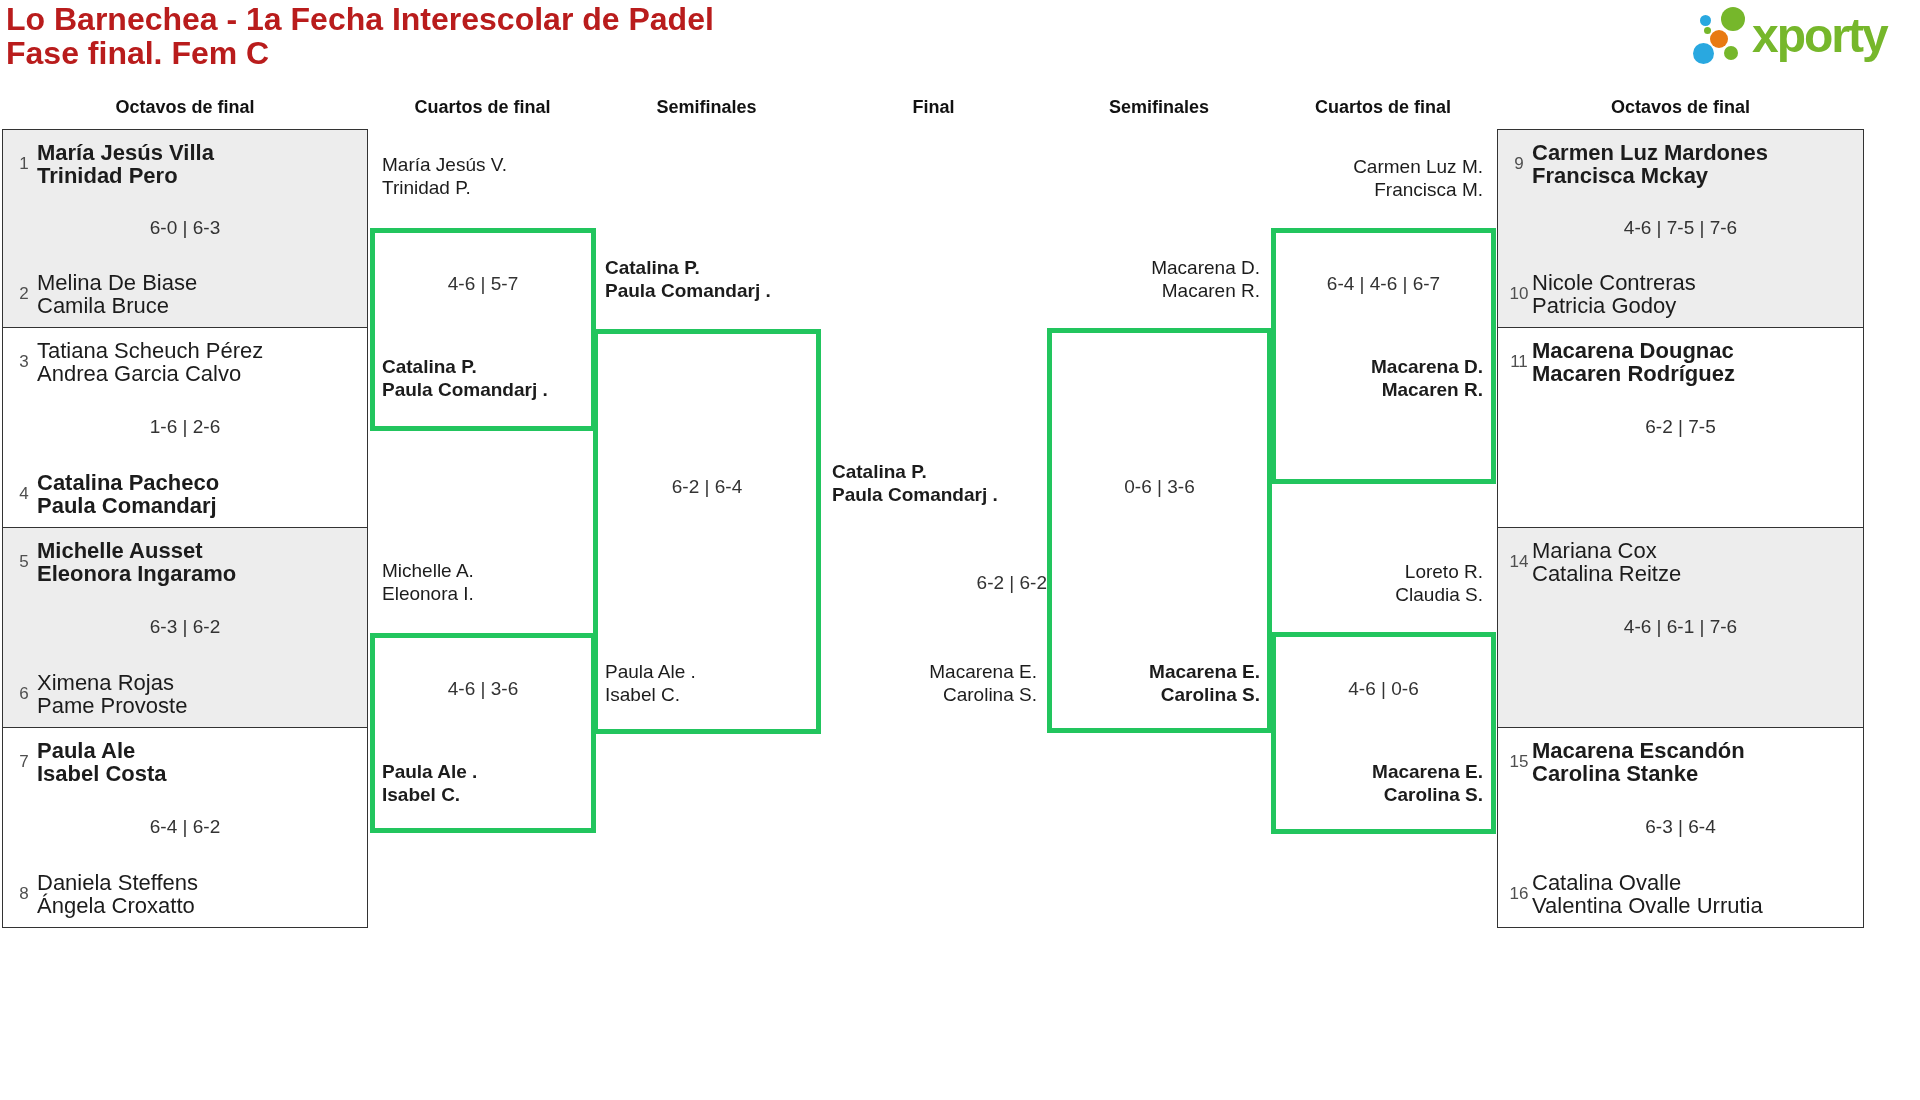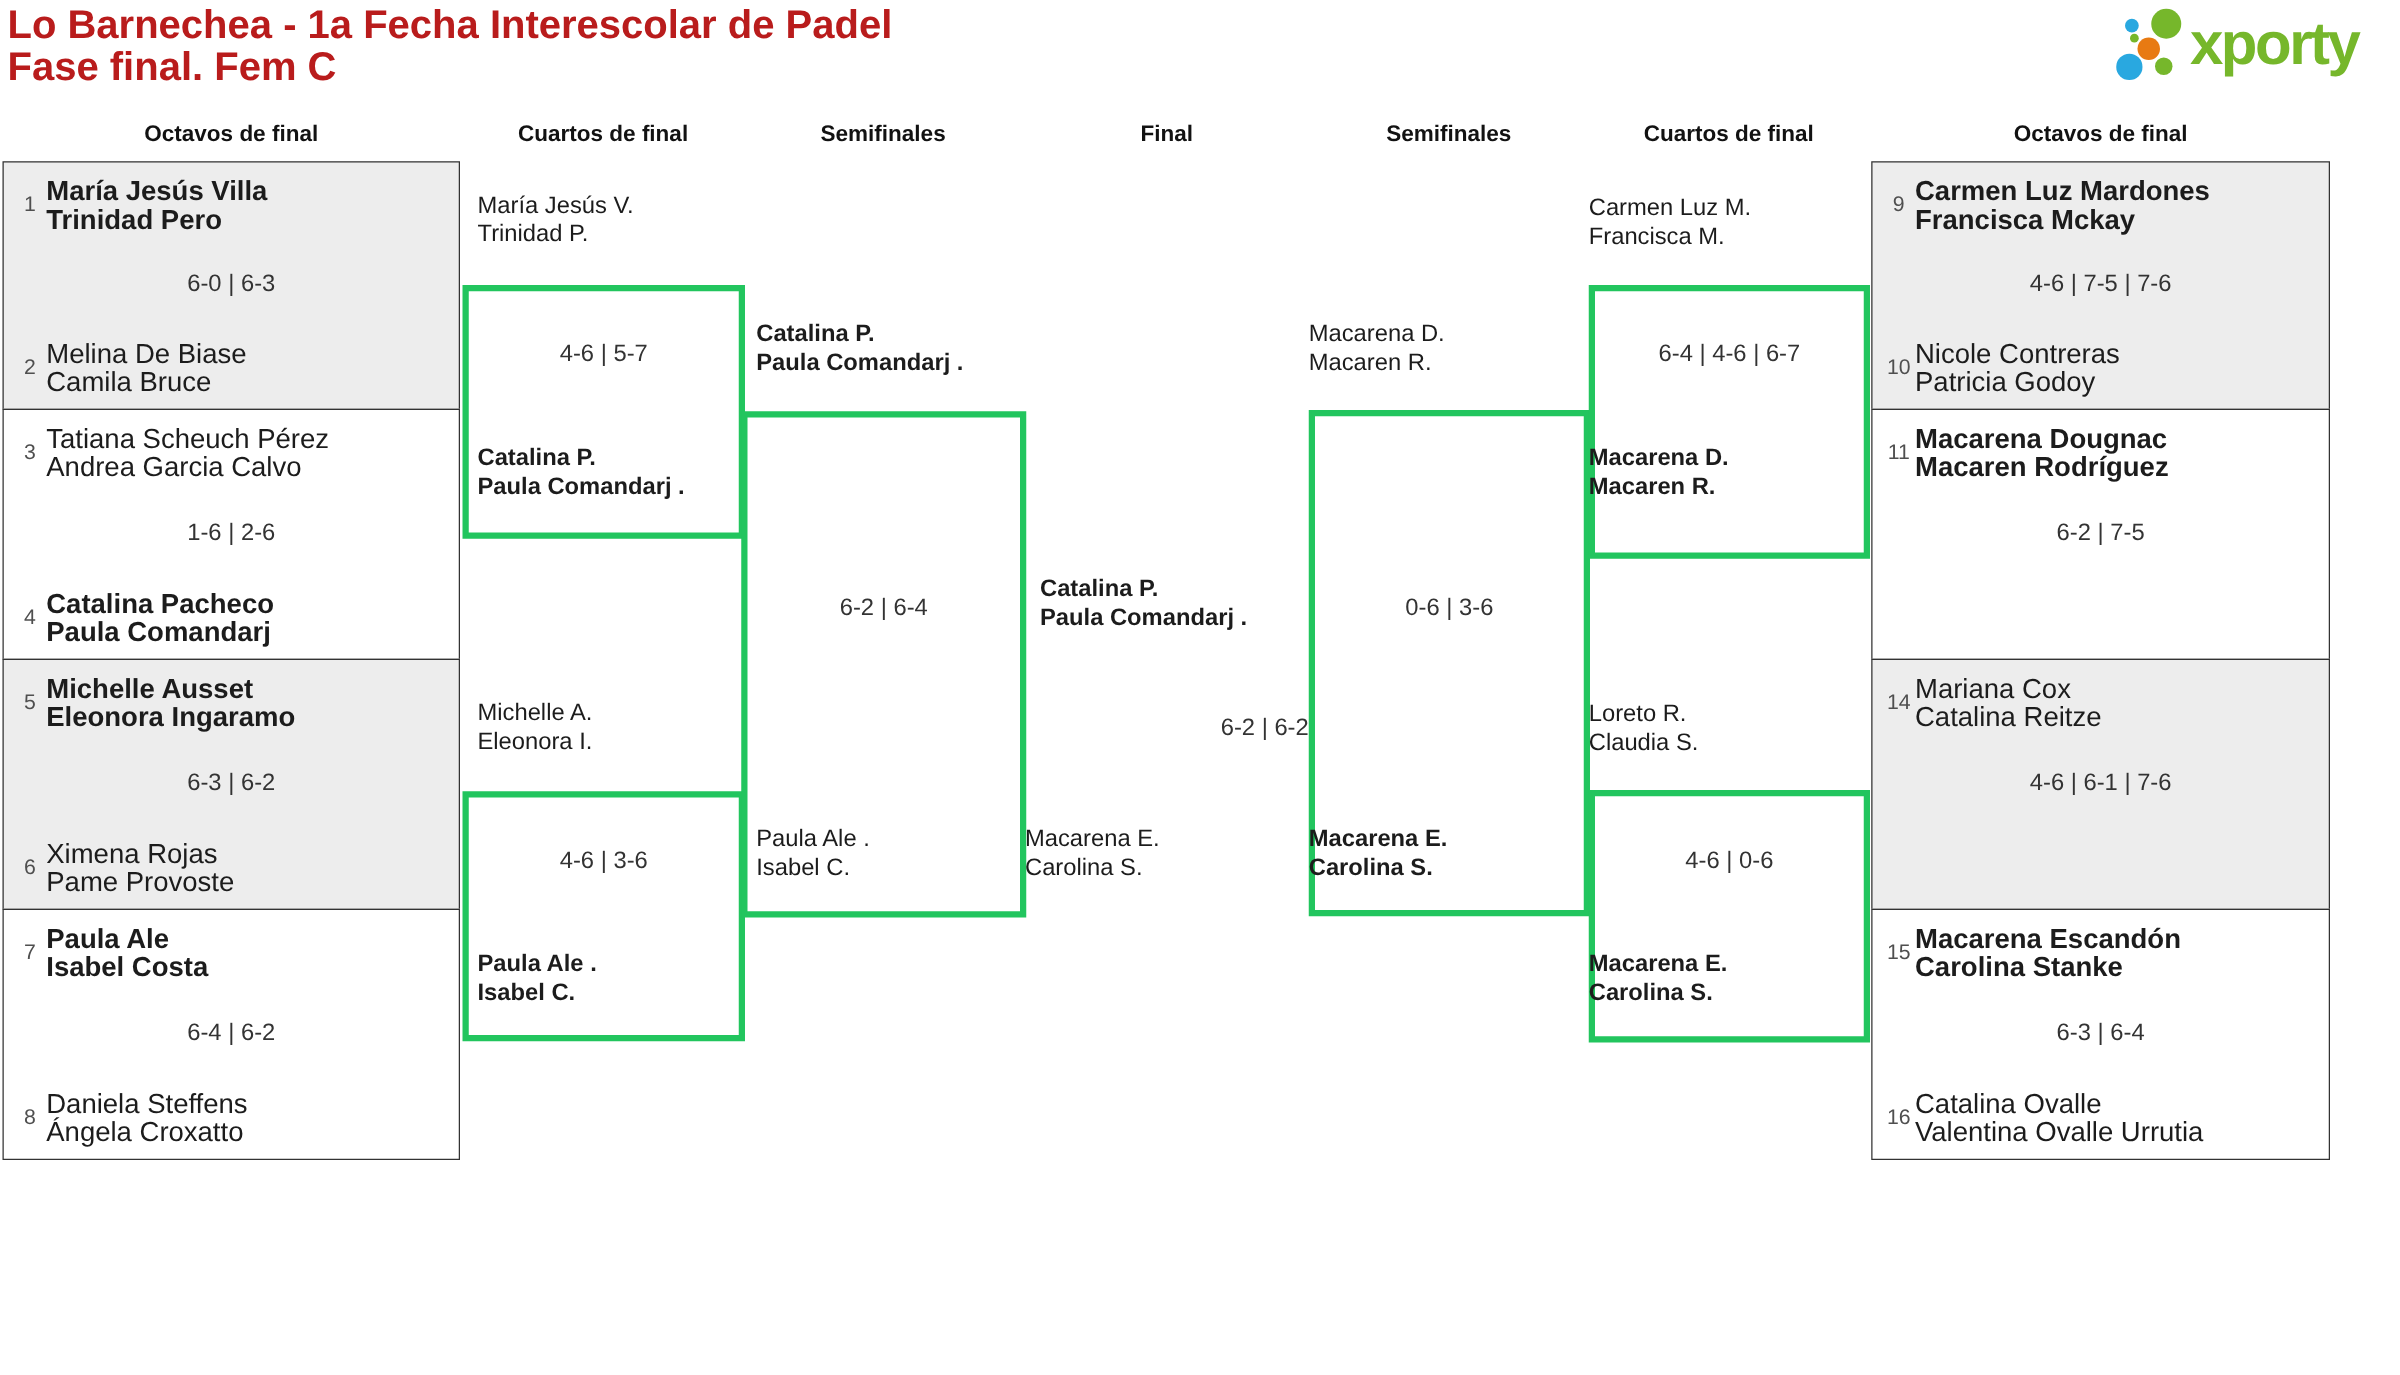--- a/index.html
+++ b/index.html
@@ -28,21 +28,21 @@
   .names{font-size:22px;line-height:23px;color:#1c1c1c;}
   .names.w{font-weight:700;}
   .score{position:absolute;left:0;right:0;top:calc(50% - 12px);text-align:center;
          font-size:19px;color:#333;z-index:1;}
   
   .mbox{position:absolute;box-sizing:border-box;border:5px solid #22c55e;background:transparent;}
   .bscore{position:absolute;left:0;right:0;text-align:center;font-size:19px;color:#333;}
   
   .lab{position:absolute;font-size:19px;line-height:23px;color:#1c1c1c;}
   .lab.w{font-weight:700;}
-  .ra{text-align:left;}
+  .ra{text-align:right;}
   .ctr{text-align:right;}
   
   .logo{position:absolute;left:1690px;top:2px;width:226px;height:70px;}
   .dot{position:absolute;border-radius:50%;}
   .wordmark{position:absolute;left:62px;top:6px;font-size:48px;font-weight:700;
             letter-spacing:-2px;line-height:56px;}
 </style>
 </head>
 <body>
 
@@ -207,21 +207,21 @@
 </div>
 
 <div class="mbox" style="left:593px;top:329px;width:228px;height:405px;">
   <div class="bscore" style="top:142px;">6-2 | 6-4</div>
 </div>
 
 <div class="mbox" style="left:1047px;top:328px;width:225px;height:405px;">
   <div class="bscore" style="top:143px;">0-6 | 3-6</div>
 </div>
 
-<div class="mbox" style="left:1271px;top:228px;width:225px;height:219px;">
+<div class="mbox" style="left:1271px;top:228px;width:225px;height:256px;">
   <div class="bscore" style="top:40px;">6-4 | 4-6 | 6-7</div>
 </div>
 <div class="mbox" style="left:1271px;top:632px;width:225px;height:202px;">
   <div class="bscore" style="top:41px;">4-6 | 0-6</div>
 </div>
 
 <div class="lab" style="left:382px;top:153px;">
   <div>María Jesús V.</div>
   <div>Trinidad P.</div>
 </div>

